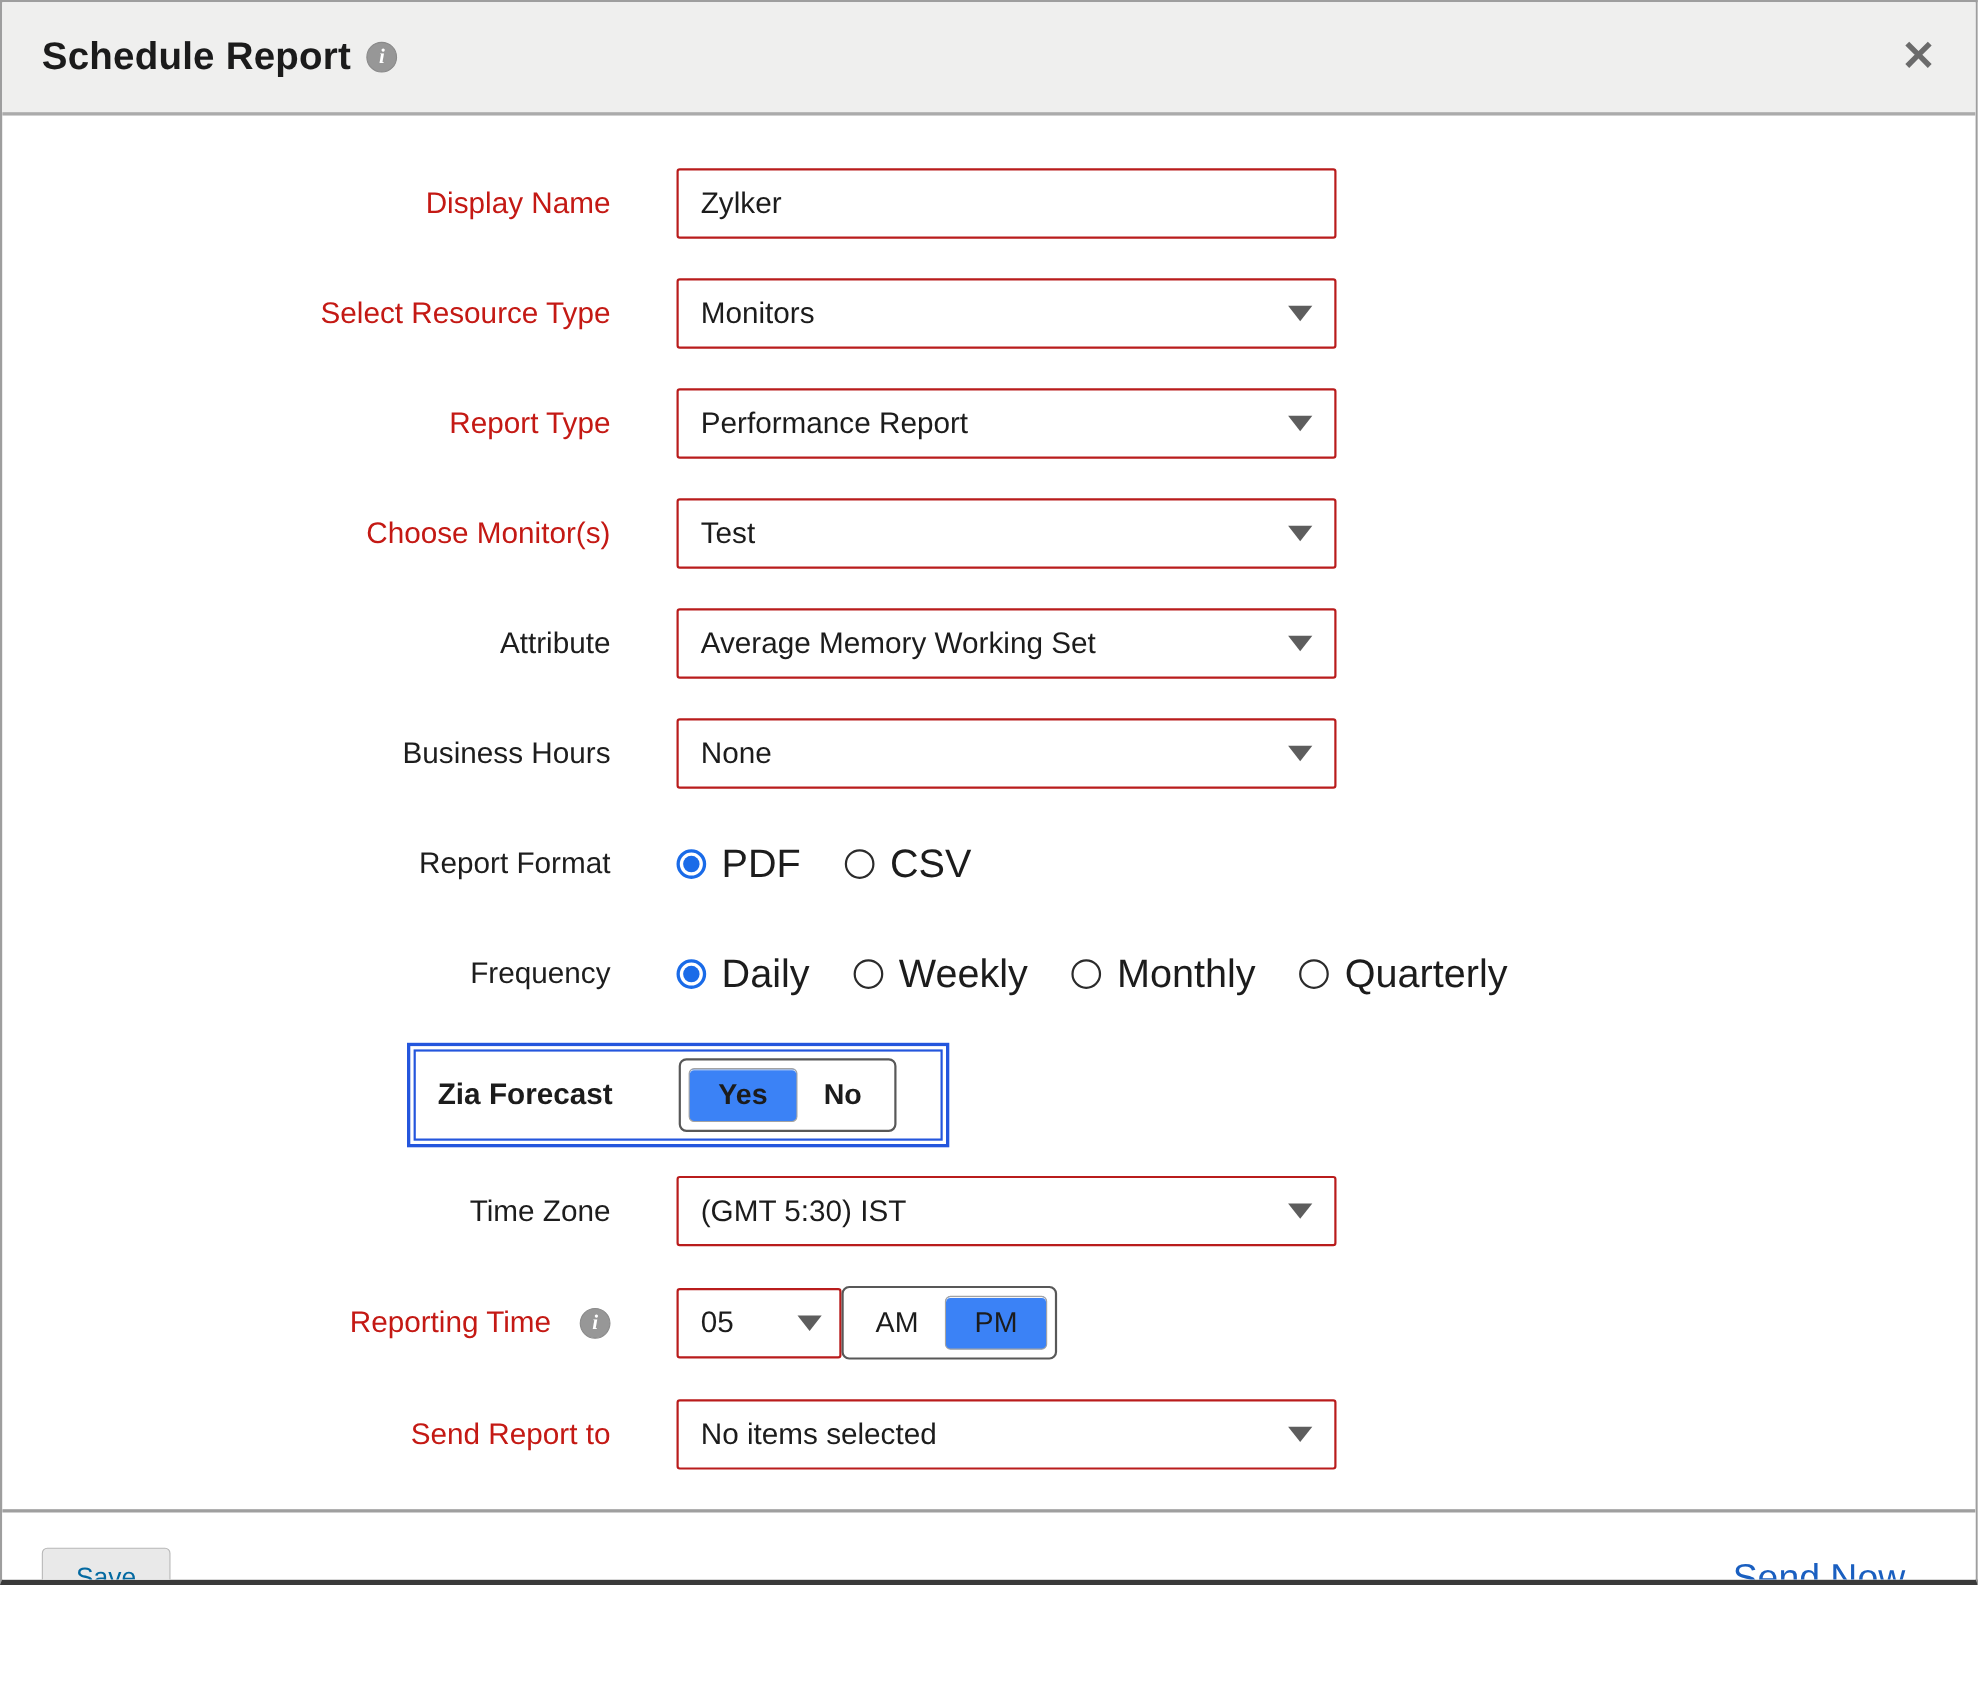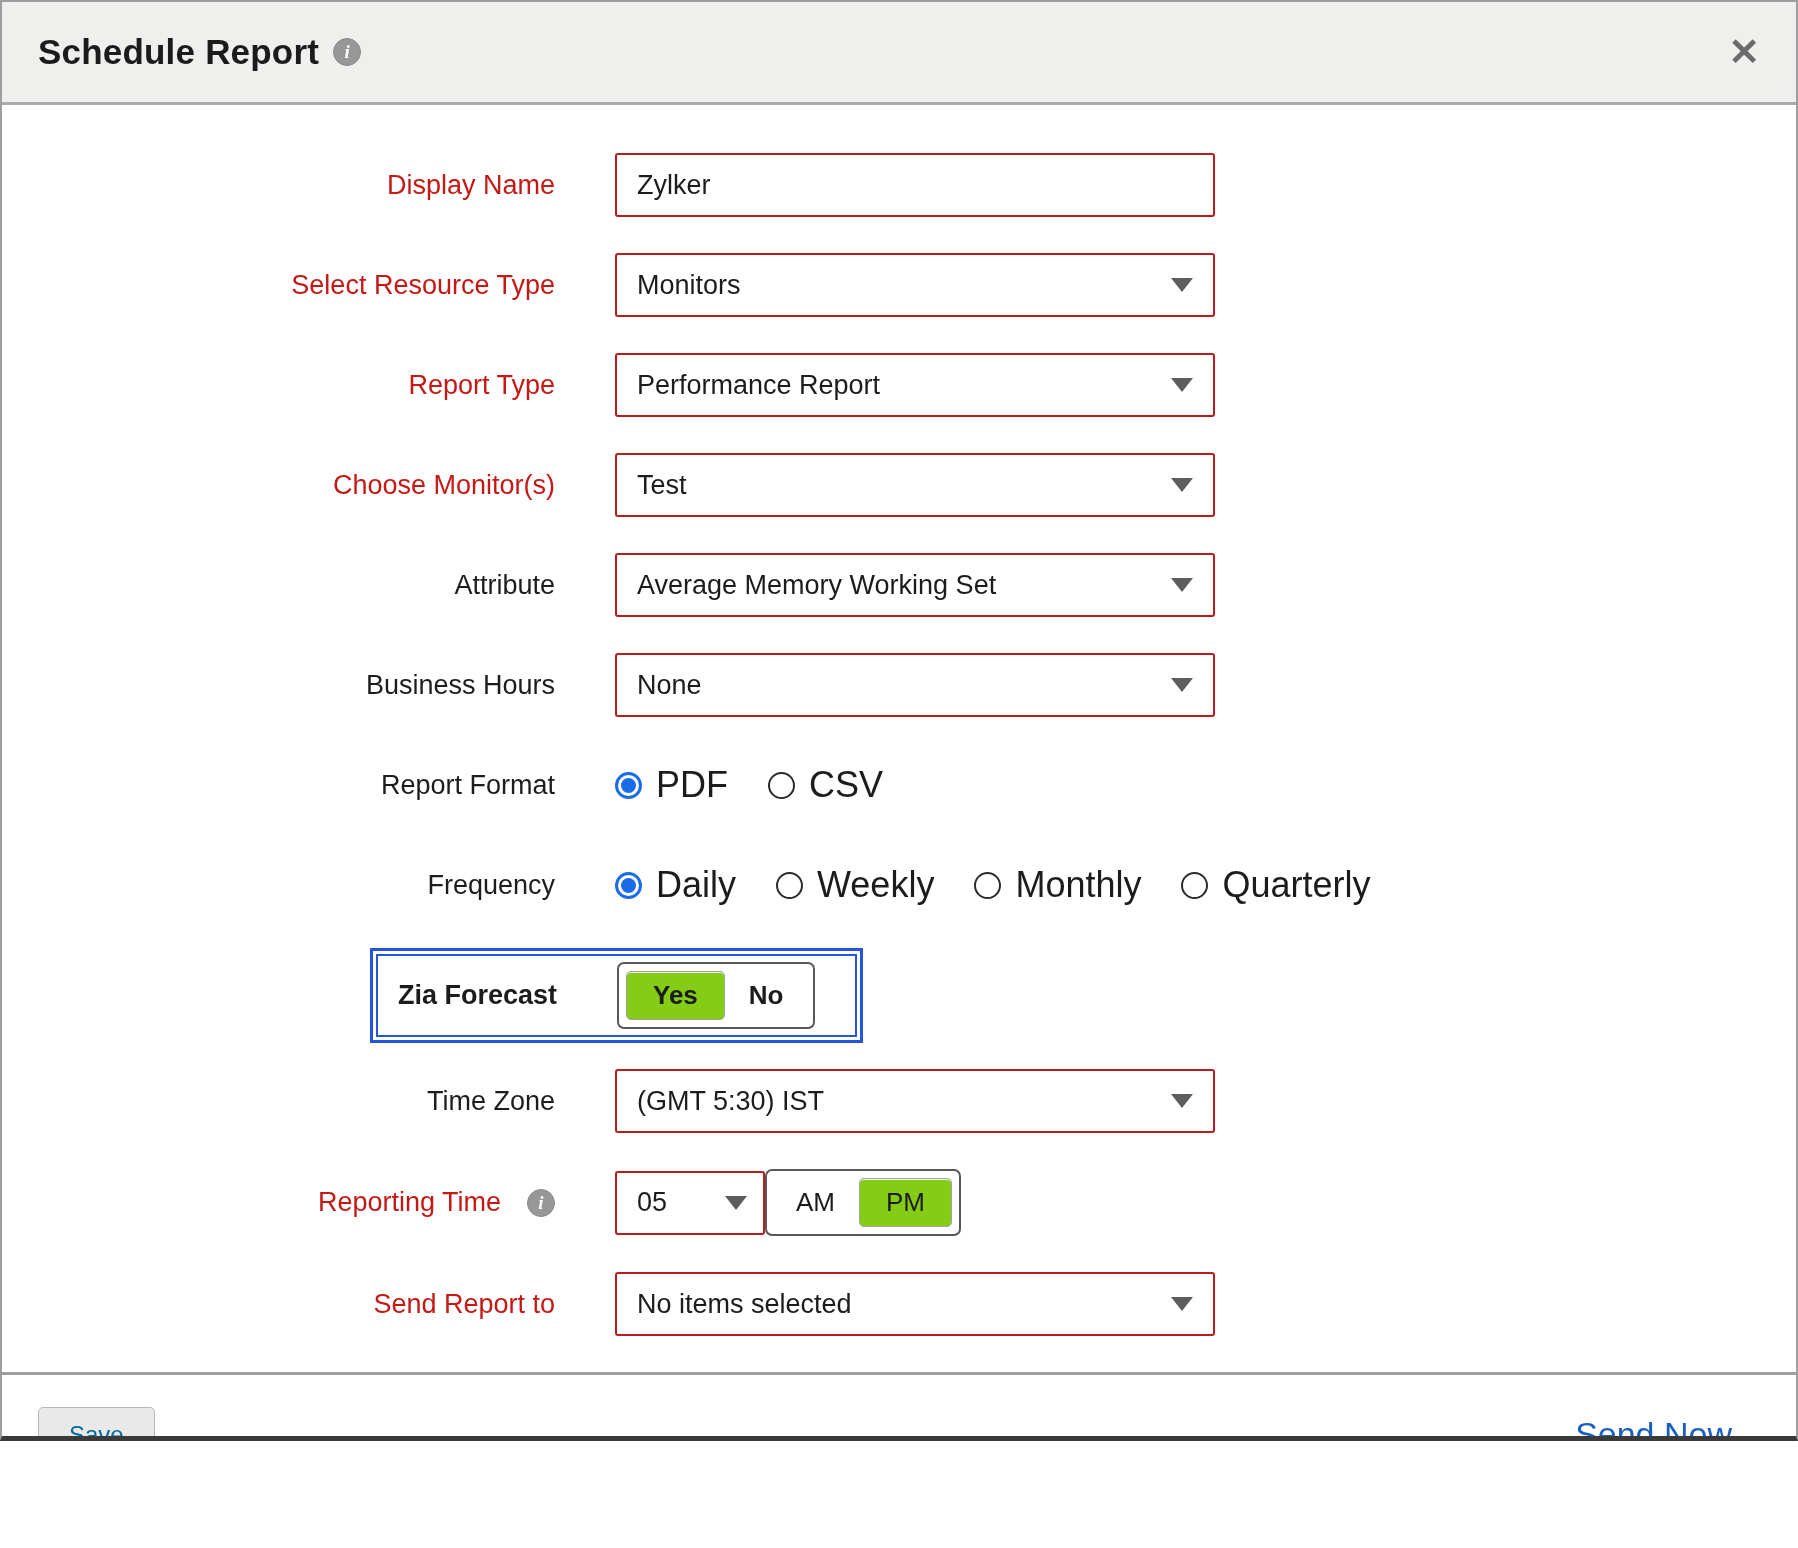--- a/index.html
+++ b/index.html
@@ -80,21 +80,21 @@
   }
 
   
   .seg-group {
     display: flex; align-items: center;
     border: 2px solid #585858; border-radius: 7px;
     padding: 7px; background: #fff; gap: 2px;
   }
   .seg-item { font-size: 26px; color: #1c1c1c; padding: 9px 22px; cursor: pointer; border-radius: 5px; }
   .seg-item.selected {
-    background: #84cc16; border: 1px solid #a3a3a3;
+    background: #3b82f6; border: 1px solid #a3a3a3;
     box-shadow: inset 0 1px 0 #f5f5f5;
     padding: 8px 26px;
   }
 
   
   .zia-row { margin-bottom: 32px; min-height: 84px; display: flex; align-items: center; font-weight: bold; }
   .zia-box {
     margin-left: 374px;
     display: flex; align-items: center;
     border: 2px solid #2456dd;

